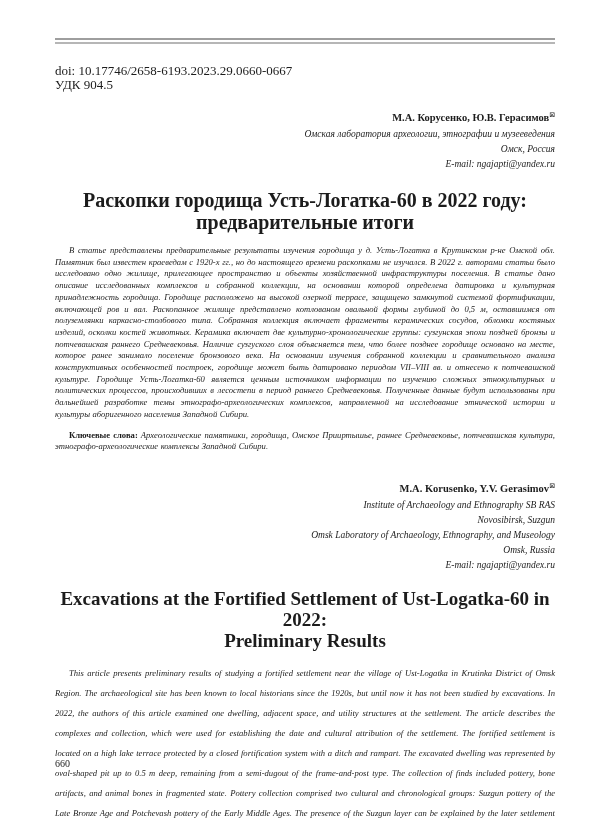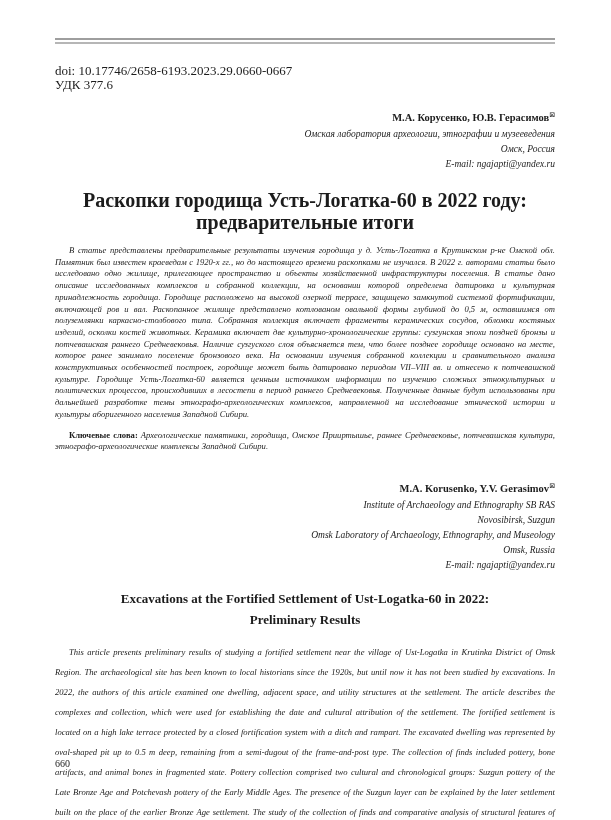--- a/index.html
+++ b/index.html
@@ -19,21 +19,21 @@
   .double-rule .r2 { height: 2px; background: #b6b6b6; }
 
   .meta { margin-top: 20px; font-size: 13px; line-height: 14px; }
 
   .authors-line { margin-top: 19px; text-align: right; font-weight: bold; font-size: 10.5px; line-height: 13px; }
   .authors-line sup { font-size: 7px; font-weight: normal; vertical-align: super; line-height: 0; }
 
   .affil { margin-top: 3px; text-align: right; font-style: italic; font-size: 9.5px; line-height: 15px; }
 
   .title { margin: 17px 0 0 0; text-align: center; font-weight: bold; font-size: 20px; line-height: 22px; }
-  .title.en { margin-top: 15px; font-size: 13px; line-height: 21px; }
+  .title.en { margin-top: 15px; font-size: 19px; line-height: 21px; }
 
   .abstract {
     margin: 12px 0 0 0;
     font-size: 8.6px; line-height: 11.7px;
     text-align: justify; font-style: italic;
     text-indent: 14px;
     word-spacing: 0.4px;
   }
   .abstract.en { line-height: 20px; font-style: italic; }
 
@@ -56,21 +56,21 @@
 <div class="content">
 
   <div class="double-rule">
     <div class="r1"></div>
     <div class="rgap"></div>
     <div class="r2"></div>
   </div>
 
   <div class="meta">
     <div>doi: 10.17746/2658-6193.2023.29.0660-0667</div>
-    <div>УДК 377.6</div>
+    <div>УДК 904.5</div>
   </div>
 
   <div class="authors-line">
     <span>М.А. Корусенко, Ю.В. Герасимов</span><sup>⊠</sup>
   </div>
 
   <div class="affil">
     <div>Омская лаборатория археологии, этнографии и музееведения</div>
     <div>Омск, Россия</div>
     <div>E-mail: ngajapti@yandex.ru</div>

